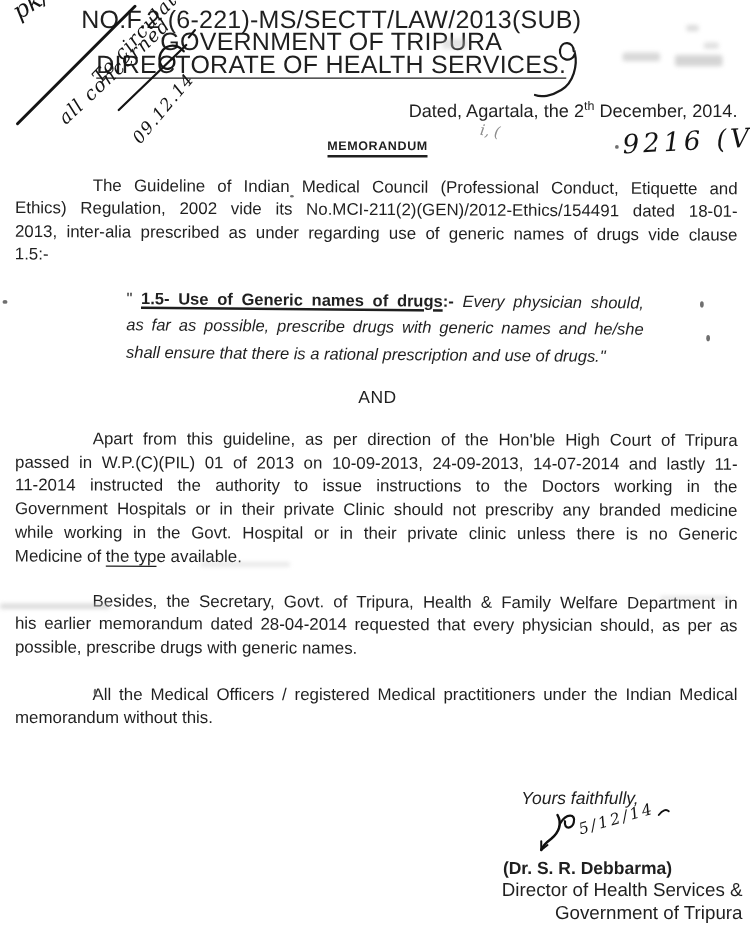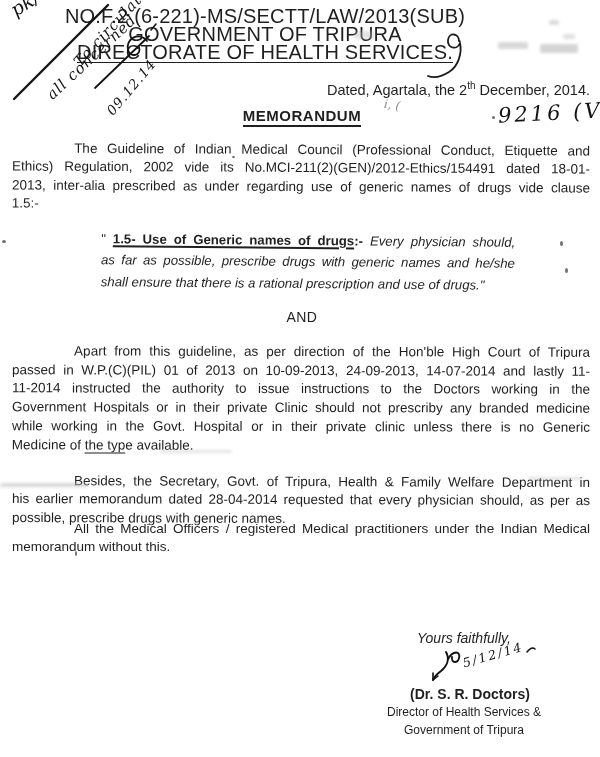--- a/index.html
+++ b/index.html
@@ -8,44 +8,44 @@
     background:#ffffff;overflow:hidden;
     font-family:"Liberation Sans",sans-serif;color:#1f1f1f;
   }
   
   .hdr{position:absolute;top:7px;left:0;width:530px;text-align:center;
        font-size:20px;line-height:18px;letter-spacing:.2px;}
   .hdr .u{border-bottom:1.6px solid #1f1f1f;padding-bottom:1px;display:inline-block;}
   .dateline{position:absolute;top:80px;right:10px;font-size:14.5px;}
   .dateline sup{font-size:10px;}
   .memo-title{position:absolute;top:107px;left:2px;width:600px;text-align:center;}
-  .memo-title span{font-weight:bold;font-size:15px;letter-spacing:.5px;
+  .memo-title span{font-weight:bold;font-size:10px;letter-spacing:.5px;
        border-bottom:2px solid #1f1f1f;padding-bottom:1px;display:inline-block;}
   .para{position:absolute;left:12px;width:578px;font-size:13.5px;line-height:18.4px;}
   .line{text-align:justify;text-align-last:justify;white-space:normal;}
   .line.last{text-align-last:left;}
   .line.first{text-indent:62px;}
   #p1{top:141px;transform:rotate(.3deg);}
   #p2{top:343px;line-height:18.7px;transform:rotate(.15deg);}
   #p3{top:473px;transform:rotate(.2deg);}
-  #p4{top:520px;}
+  #p4{top:547px;}
   .quote{position:absolute;top:230px;left:101px;width:414px;font-size:13.2px;
        line-height:21.3px;font-style:italic;transform:rotate(.5deg);}
   .quote .qmark{font-style:normal;}
   .quote .qh{font-style:normal;font-weight:bold;text-decoration:underline;
        text-underline-offset:2px;text-decoration-thickness:1.5px;}
   .quote .qc{font-style:normal;font-weight:bold;}
   .and{position:absolute;top:309px;left:2px;width:600px;text-align:center;
        font-size:14px;letter-spacing:.4px;}
   .utype{text-decoration:underline;text-underline-offset:2.5px;}
   .closing{position:absolute;top:630px;left:417px;font-size:14px;font-style:italic;}
   .sig-name{position:absolute;top:686px;left:340px;width:260px;text-align:center;
        font-weight:bold;font-size:14px;}
-  .sig-desig{position:absolute;top:704px;left:334px;width:260px;text-align:center;
-       font-size:12px;line-height:17.7px;}
+  .sig-desig{position:absolute;top:704px;left:334px;width:260px;text-align:right;
+       font-size:15px;line-height:17.7px;}
   
   .hw{position:absolute;font-family:"DejaVu Serif",serif;font-style:italic;
       color:#141414;white-space:nowrap;}
   .hw-initials{left:6px;top:2px;font-size:19px;transform:rotate(-33deg);transform-origin:left top;}
   .hw-note1{left:70px;top:58px;font-size:15px;transform:rotate(-47deg);transform-origin:left top;letter-spacing:1px;}
   .hw-note2{left:43px;top:90px;font-size:15px;transform:rotate(-43deg);transform-origin:left top;letter-spacing:1px;}
   .hw-notedate{left:103px;top:108px;font-size:13.5px;transform:rotate(-50deg);transform-origin:left top;letter-spacing:1px;}
   .hw-dispatch{left:498px;top:101px;font-size:21px;letter-spacing:3px;transform:rotate(-3deg);}
   .hw-signdate{left:461px;top:656px;font-size:12.5px;transform:rotate(-16deg);transform-origin:left top;letter-spacing:2px;}
   .hw-faint{left:384px;top:98px;font-size:12px;color:#8d8d8d;transform:rotate(8deg);}
@@ -100,21 +100,21 @@
     <div class="line">his earlier memorandum dated 28-04-2014 requested that every physician should, as per as</div>
     <div class="line last">possible, prescribe drugs with generic names.</div>
   </div>
 
   <div class="para" id="p4">
     <div class="line first">All the Medical Officers / registered Medical practitioners under the Indian Medical</div>
     <div class="line last">memorandum without this.</div>
   </div>
 
   <div class="closing">Yours faithfully,</div>
-  <div class="sig-name">(Dr. S. R. Doctors)</div>
+  <div class="sig-name">(Dr. S. R. Debbarma)</div>
   <div class="sig-desig">
     <div>Director of Health Services &amp;</div>
     <div>Government of Tripura</div>
   </div>
 
   <div class="hw hw-initials">pk/u</div>
   <div class="hw hw-note1">To circulate</div>
   <div class="hw hw-note2">all concerned</div>
   <div class="hw hw-notedate">09.12.14</div>
   <div class="hw hw-dispatch">9216 (V</div>

